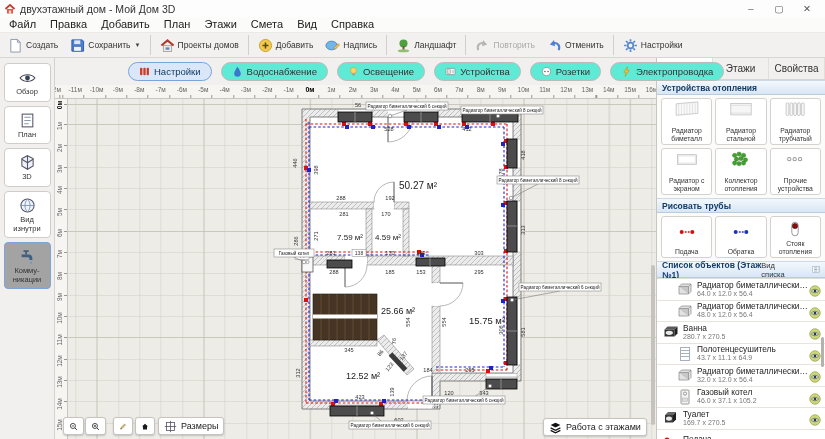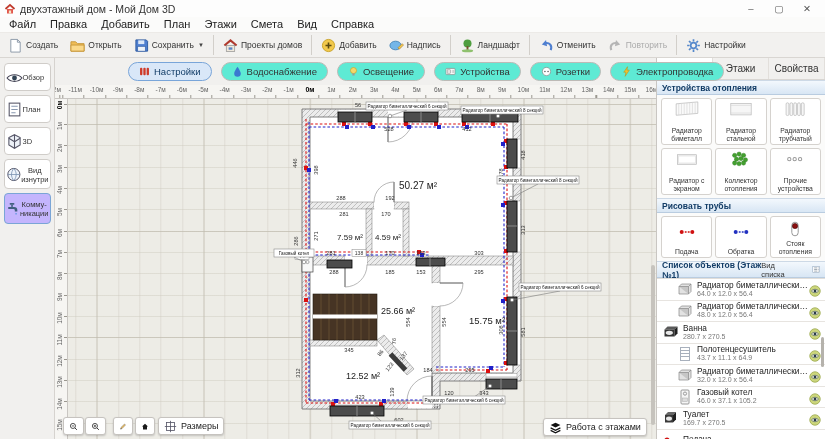--- a/index.html
+++ b/index.html
@@ -22,24 +22,24 @@
   .tb-btn svg { width:15px; height:15px; }
   .tb-btn.disabled { color:#aaa; }
   .tb-sep { width:1px; background:#d2cfca; margin:2px 3px; }
   .tb-caret { font-size:6px; color:#444; margin-left:1px; }
 
   
   #workspace { display:flex; height:381px; }
 
   
   #sidebar { width:55px; background:#f1f0ee; border-right:1px solid #d6d3cf; display:flex; flex-direction:column; align-items:center; padding-top:5px; gap:4px; }
-  .sb-btn { width:47px; background:#fff; border:1px solid #d0cdc9; border-radius:4px; display:flex; flex-direction:row; align-items:center; padding:5px 1px 4px; }
+  .sb-btn { width:47px; background:#fff; border:1px solid #d0cdc9; border-radius:4px; display:flex; flex-direction:column; align-items:center; padding:5px 1px 4px; }
   .sb-btn svg { width:17px; height:17px; }
   .sb-btn .sb-label { font-size:7.5px; color:#333; text-align:center; line-height:1.15; margin-top:2px; white-space:pre-line; }
-  .sb-btn.active { background:#c4b5fd; border-color:#7aa5d6; }
+  .sb-btn.active { background:#a3a3a3; border-color:#7aa5d6; }
 
   
   #center { width:601px; display:flex; flex-direction:column; position:relative; }
   #modebar { height:27px; background:#f1f0ee; display:flex; align-items:center; padding-left:73px; gap:9px; }
   .mode-pill { height:19px; display:flex; align-items:center; gap:4px; padding:0 10px; border:1px solid #bdbab6; border-radius:10px; background:#5eead4; font-size:9.5px; color:#333; white-space:nowrap; }
   .mode-pill svg { width:11px; height:11px; }
   .mode-pill.active { background:#d9e7f8; border-color:#79a5d9; color:#123c66; }
 
   
   #canvas { position:relative; width:601px; height:354px; background:#edece6; overflow:hidden; }
@@ -129,27 +129,20 @@
   <div id="toolbar">
       <div class="tb-btn">
         <svg width="16" height="16" viewBox="0 0 16 16">
           <path d="M3 1.5h7l3 3V15H3z" fill="#fff" stroke="#8a98a8"></path>
           <path d="M10 1.5v3h3" fill="none" stroke="#8a98a8"></path>
         </svg>
         <span>Создать</span>
       </div>
       <div class="tb-btn">
         <svg width="16" height="16" viewBox="0 0 16 16">
-          <path d="M1 4h5l2 2h7v8H1z" fill="#f0bd56" stroke="#c8993c"></path>
-          <path d="M1 7.5h14V14H1z" fill="#fbd98a" stroke="#c8993c"></path>
-        </svg>
-        <span>Открыть</span>
-      </div>
-      <div class="tb-btn">
-        <svg width="16" height="16" viewBox="0 0 16 16">
           <path d="M2 2h11l1.5 1.5V14H2z" fill="#4f7fd0" stroke="#2d5aa0"></path>
           <rect x="4.5" y="2.5" width="6.5" height="4" fill="#dce8f8"></rect>
           <rect x="4" y="9" width="8" height="5" fill="#eef2f8" stroke="#2d5aa0" stroke-width=".6"></rect>
         </svg>
         <span>Сохранить</span>
         <span class="tb-caret">▼</span>
       </div>
       <div class="tb-sep"></div>
       <div class="tb-btn">
         <svg width="16" height="16" viewBox="0 0 16 16">
@@ -177,33 +170,33 @@
       <div class="tb-sep"></div>
       <div class="tb-btn">
         <svg width="16" height="16" viewBox="0 0 16 16">
           <circle cx="8" cy="5.8" r="4.3" fill="#4f9e3f"></circle>
           <rect x="7" y="8.6" width="2" height="4.6" fill="#7a5230"></rect>
           <ellipse cx="8" cy="13.6" rx="6" ry="1.6" fill="#8fc16e"></ellipse>
         </svg>
         <span>Ландшафт</span>
       </div>
       <div class="tb-sep"></div>
+      <div class="tb-btn disabled">
+        <svg width="16" height="16" viewBox="0 0 16 16">
+          <path d="M3.5 13c-2-5.5 1.5-8.5 6.5-7.3" fill="none" stroke="#b5b5b5" stroke-width="2.2"></path>
+          <path d="M8.5 2.2L13 6.8l-5.6 2z" fill="#b5b5b5"></path>
+        </svg>
+        <span>Повторить</span>
+      </div>
       <div class="tb-btn">
         <svg width="16" height="16" viewBox="0 0 16 16">
           <path d="M12.5 13c2-5.5-1.5-8.5-6.5-7.3" fill="none" stroke="#4f7fd0" stroke-width="2.2"></path>
           <path d="M7.5 2.2L3 6.8l5.6 2z" fill="#4f7fd0"></path>
         </svg>
         <span>Отменить</span>
-      </div>
-      <div class="tb-btn disabled">
-        <svg width="16" height="16" viewBox="0 0 16 16">
-          <path d="M3.5 13c-2-5.5 1.5-8.5 6.5-7.3" fill="none" stroke="#b5b5b5" stroke-width="2.2"></path>
-          <path d="M8.5 2.2L13 6.8l-5.6 2z" fill="#b5b5b5"></path>
-        </svg>
-        <span>Повторить</span>
       </div>
       <div class="tb-sep"></div>
       <div class="tb-btn">
         <svg width="16" height="16" viewBox="0 0 16 16">
           <circle cx="8" cy="8" r="3" fill="none" stroke="#5588cc" stroke-width="1.8"></circle>
           <g stroke="#5588cc" stroke-width="1.8">
             <path d="M8 1.2v2.6M8 12.2v2.6M1.2 8h2.6M12.2 8h2.6M3.2 3.2L5 5M11 11l1.8 1.8M12.8 3.2L11 5M5 11l-1.8 1.8"></path>
           </g>
         </svg>
         <span>Настройки</span>

